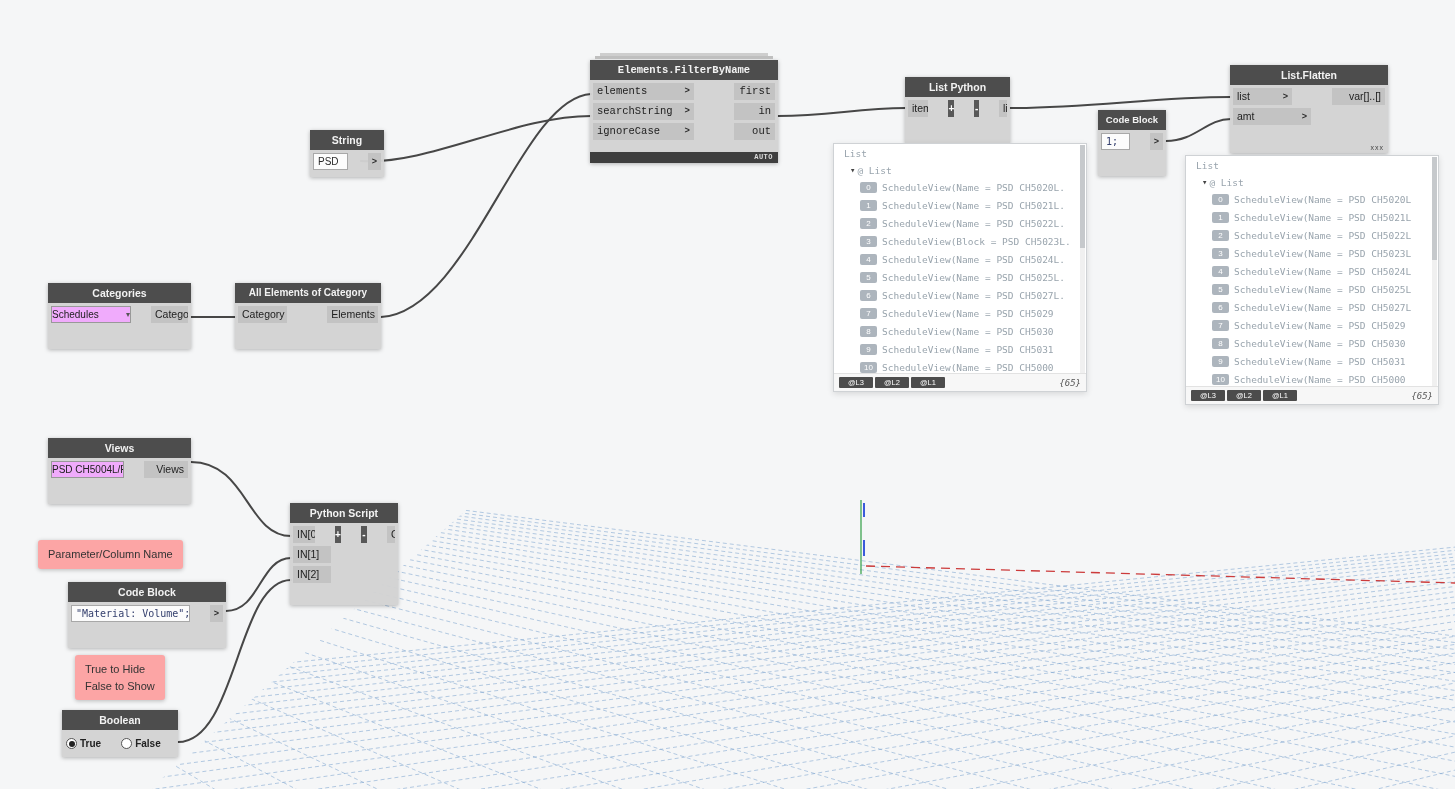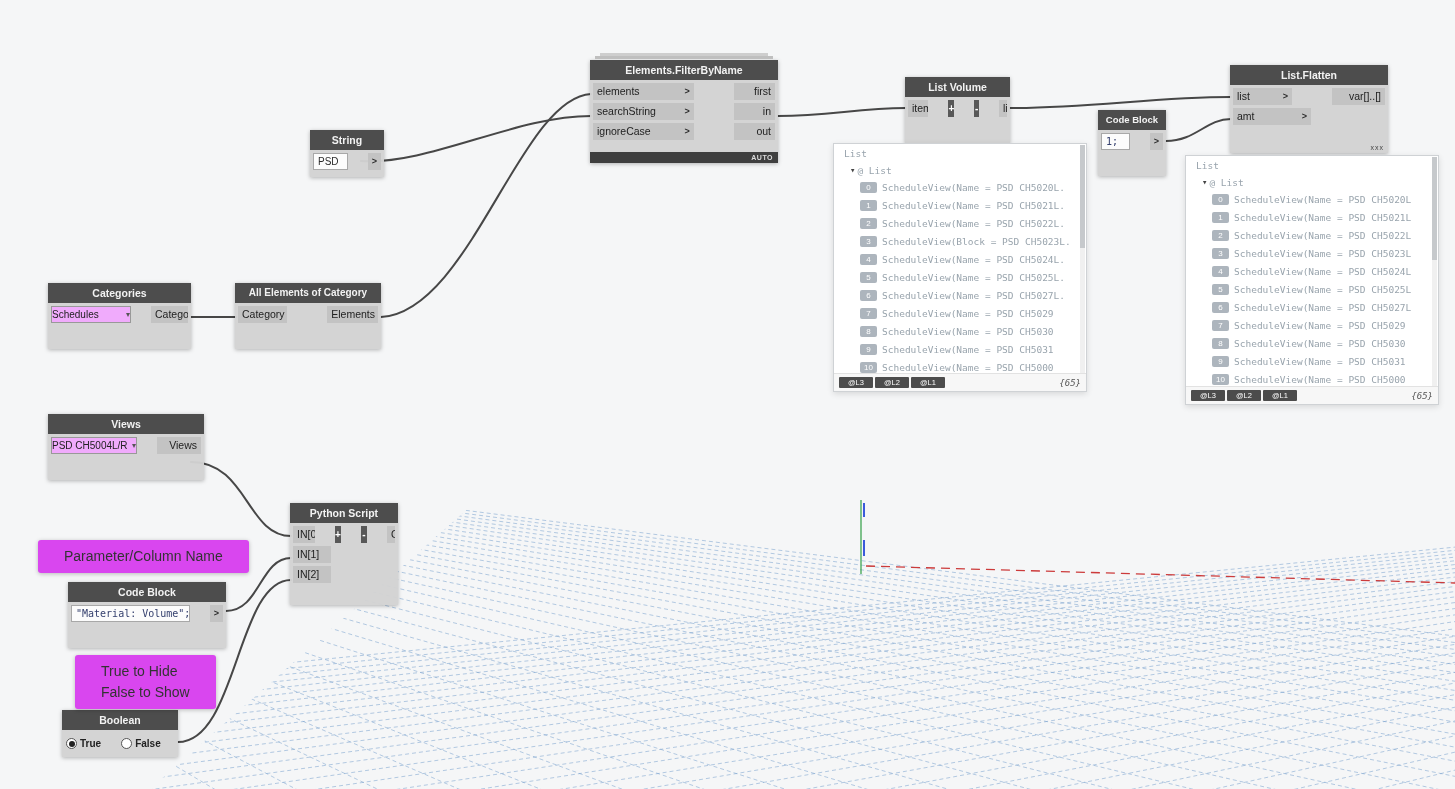--- a/index.html
+++ b/index.html
@@ -34,30 +34,30 @@
   .stack{position:absolute;height:3px;background:#bfbfbf;}
   .radio{display:inline-flex;gap:3px;font-size:10px;font-weight:bold;color:#222;}
   .rcirc{width:9px;height:9px;border:1px solid #555;border-radius:50%;background:#fff;position:relative;display:inline-block;}
   .radio.selected .rcirc::after{content:"";position:absolute;left:1.5px;top:1.5px;right:1.5px;bottom:1.5px;
                                 background:#222;border-radius:50%;}
 
   #node-string{left:310px;top:130px;width:74px;}
   #node-categories{left:48px;top:283px;width:143px;}
   #node-allelements{left:235px;top:283px;width:146px;}
   #node-allelements .nhead{font-size:10px;}
-  #node-filter{left:590px;top:60px;width:188px;}
+  #node-filter{left:590px;top:60px;width:188px;font-family:Liberation Mono, monospace;}
   #node-filter .pin{width:112px;display:flex;justify-content:space-between;}
   #node-filter .pout{width:40px;}
   #node-listcreate{left:905px;top:77px;width:105px;}
   #node-codeblock1{left:1098px;top:110px;width:68px;}
   #node-codeblock1 .nhead{font-size:9.5px;}
   #node-listflatten{left:1230px;top:65px;width:158px;}
   #node-listflatten .pin{width:70px;display:flex;justify-content:space-between;}
   #node-listflatten .pout{width:62px;}
-  #node-views{left:48px;top:414px;width:156px;}
+  #node-views{left:48px;top:438px;width:143px;}
   #node-python{left:290px;top:503px;width:108px;}
   #node-codeblock2{left:68px;top:582px;width:158px;}
   #node-boolean{left:62px;top:710px;width:116px;}
 
   
   .watch{position:absolute;background:#fff;border:1px solid #cfd2d5;box-shadow:0 2px 6px rgba(0,0,0,.12);
          overflow:hidden;font-family:"DejaVu Sans Mono",monospace;font-size:9.5px;color:#99a4ad;}
   #watch1{left:833px;top:143px;width:252px;height:247px;}
   #watch2{left:1185px;top:155px;width:252px;height:248px;}
   .w-title{height:16px;line-height:16px;padding:2px 0 0 10px;}
@@ -75,22 +75,22 @@
   .vscroll{position:absolute;top:1px;right:1px;bottom:18px;width:5px;background:#f0f0f0;}
   .vthumb{position:absolute;top:0;height:45%;left:0;right:0;background:#c6c9cc;}
 
   
   #preview-bar{position:absolute;left:222px;top:618px;width:254px;height:26px;background:#fff;
                border:1px solid #d8d8d8;box-shadow:0 2px 5px rgba(0,0,0,.18);display:flex;
                align-items:center;padding:0 7px;gap:6px;}
   .pv-text{font-family:"DejaVu Sans Mono",monospace;font-size:9.5px;color:#a4adb5;white-space:nowrap;overflow:hidden;}
   .pv-count{margin-left:auto;background:#c9efc9;color:#3fae49;font-size:10px;padding:1px 3px;
             font-family:"DejaVu Sans Mono",monospace;}
-  .tooltip{position:absolute;background:#d946ef;border-radius:3px;box-shadow:0 1px 4px rgba(0,0,0,.25);
-           padding:6px 26px;font-size:14px;color:#333;line-height:1.5;white-space:nowrap;}
+  .tooltip{position:absolute;background:#fca5a5;border-radius:3px;box-shadow:0 1px 4px rgba(0,0,0,.25);
+           padding:6px 10px;font-size:11px;color:#333;line-height:1.5;white-space:nowrap;}
   #tip-param{left:38px;top:540px;}
   #tip-bool{left:75px;top:655px;}
 </style>
 </head>
 <body>
 
 <div id="canvas">
 
   <svg class="layer" id="gridsvg">
     <defs>
@@ -248,21 +248,21 @@
         </div>
         <div class="fill"></div>
         <div class="pout">out</div>
       </div>
       <div style="height:9px;"></div>
     </div>
     <div class="lacing-strip">AUTO</div>
   </div>
 
   <div class="node" id="node-listcreate">
-    <div class="nhead">List Volume</div>
+    <div class="nhead">List Python</div>
     <div class="nbody">
       <div class="prow">
         <div class="pin" style="width:34px;">item0</div>
         <button class="btn-sq">+</button>
         <button class="btn-sq">-</button>
         <div class="pout fill">list</div>
       </div>
       <div class="empty"></div>
     </div>
   </div>

